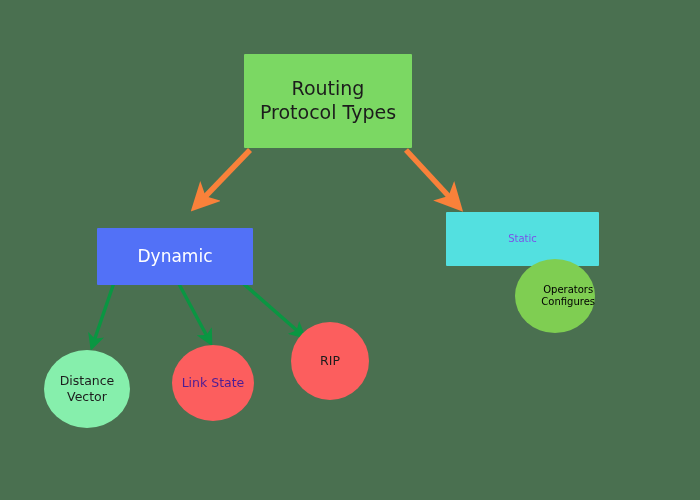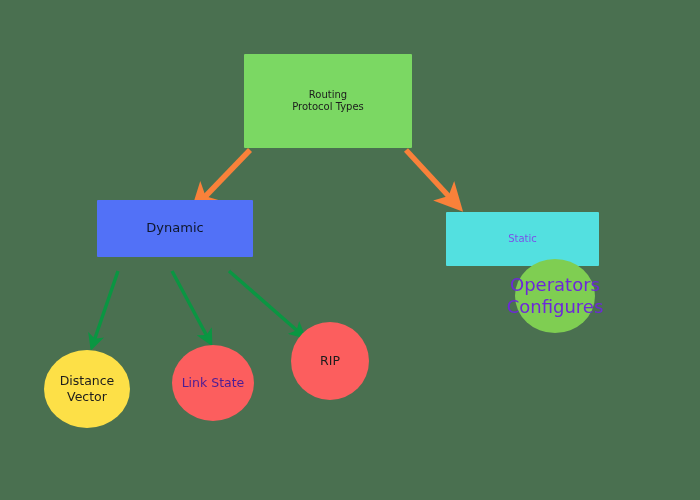--- a/index.html
+++ b/index.html
@@ -40,53 +40,54 @@
   }
   .rect { border-radius: 1px; }
   .circle { border-radius: 50%; }
 
   
   #node-root {
     left: 244px; top: 54px;
     width: 168px; height: 94px;
     background: #7bd863;
     color: #1c1c1c;
-    font-size: 10px;
+    font-size: 19px;
   }
   
   #node-dynamic {
-    left: 97px; top: 200px;
+    left: 97px; top: 228px;
     width: 156px; height: 57px;
     background: #5271f7;
-    color: #0f172a;
-    font-size: 13px;
+    color: #ffffff;
+    font-size: 17px;
   }
   
   #node-static {
     left: 446px; top: 212px;
     width: 153px; height: 54px;
     background: #53e0e0;
     color: #7b52e8;
     font-size: 10px;
     z-index: 2;
   }
   
   #node-operators {
     left: 515px; top: 259px;
     width: 80px; height: 74px;
     background: #7fce52;
-    color: #6d28d9;
-    font-size: 18px;
+    color: #000000;
+    font-size: 10px;
     z-index: 3;
+    justify-content: flex-end;
   }
   
   #node-distance-vector {
     left: 44px; top: 350px;
     width: 86px; height: 78px;
-    background: #fde047;
+    background: #86efac;
     color: #1c1c1c;
     font-size: 12.5px;
   }
   
   #node-link-state {
     left: 172px; top: 345px;
     width: 82px; height: 76px;
     background: #fc5e5e;
     color: #4c1d95;
     font-size: 12.5px;

